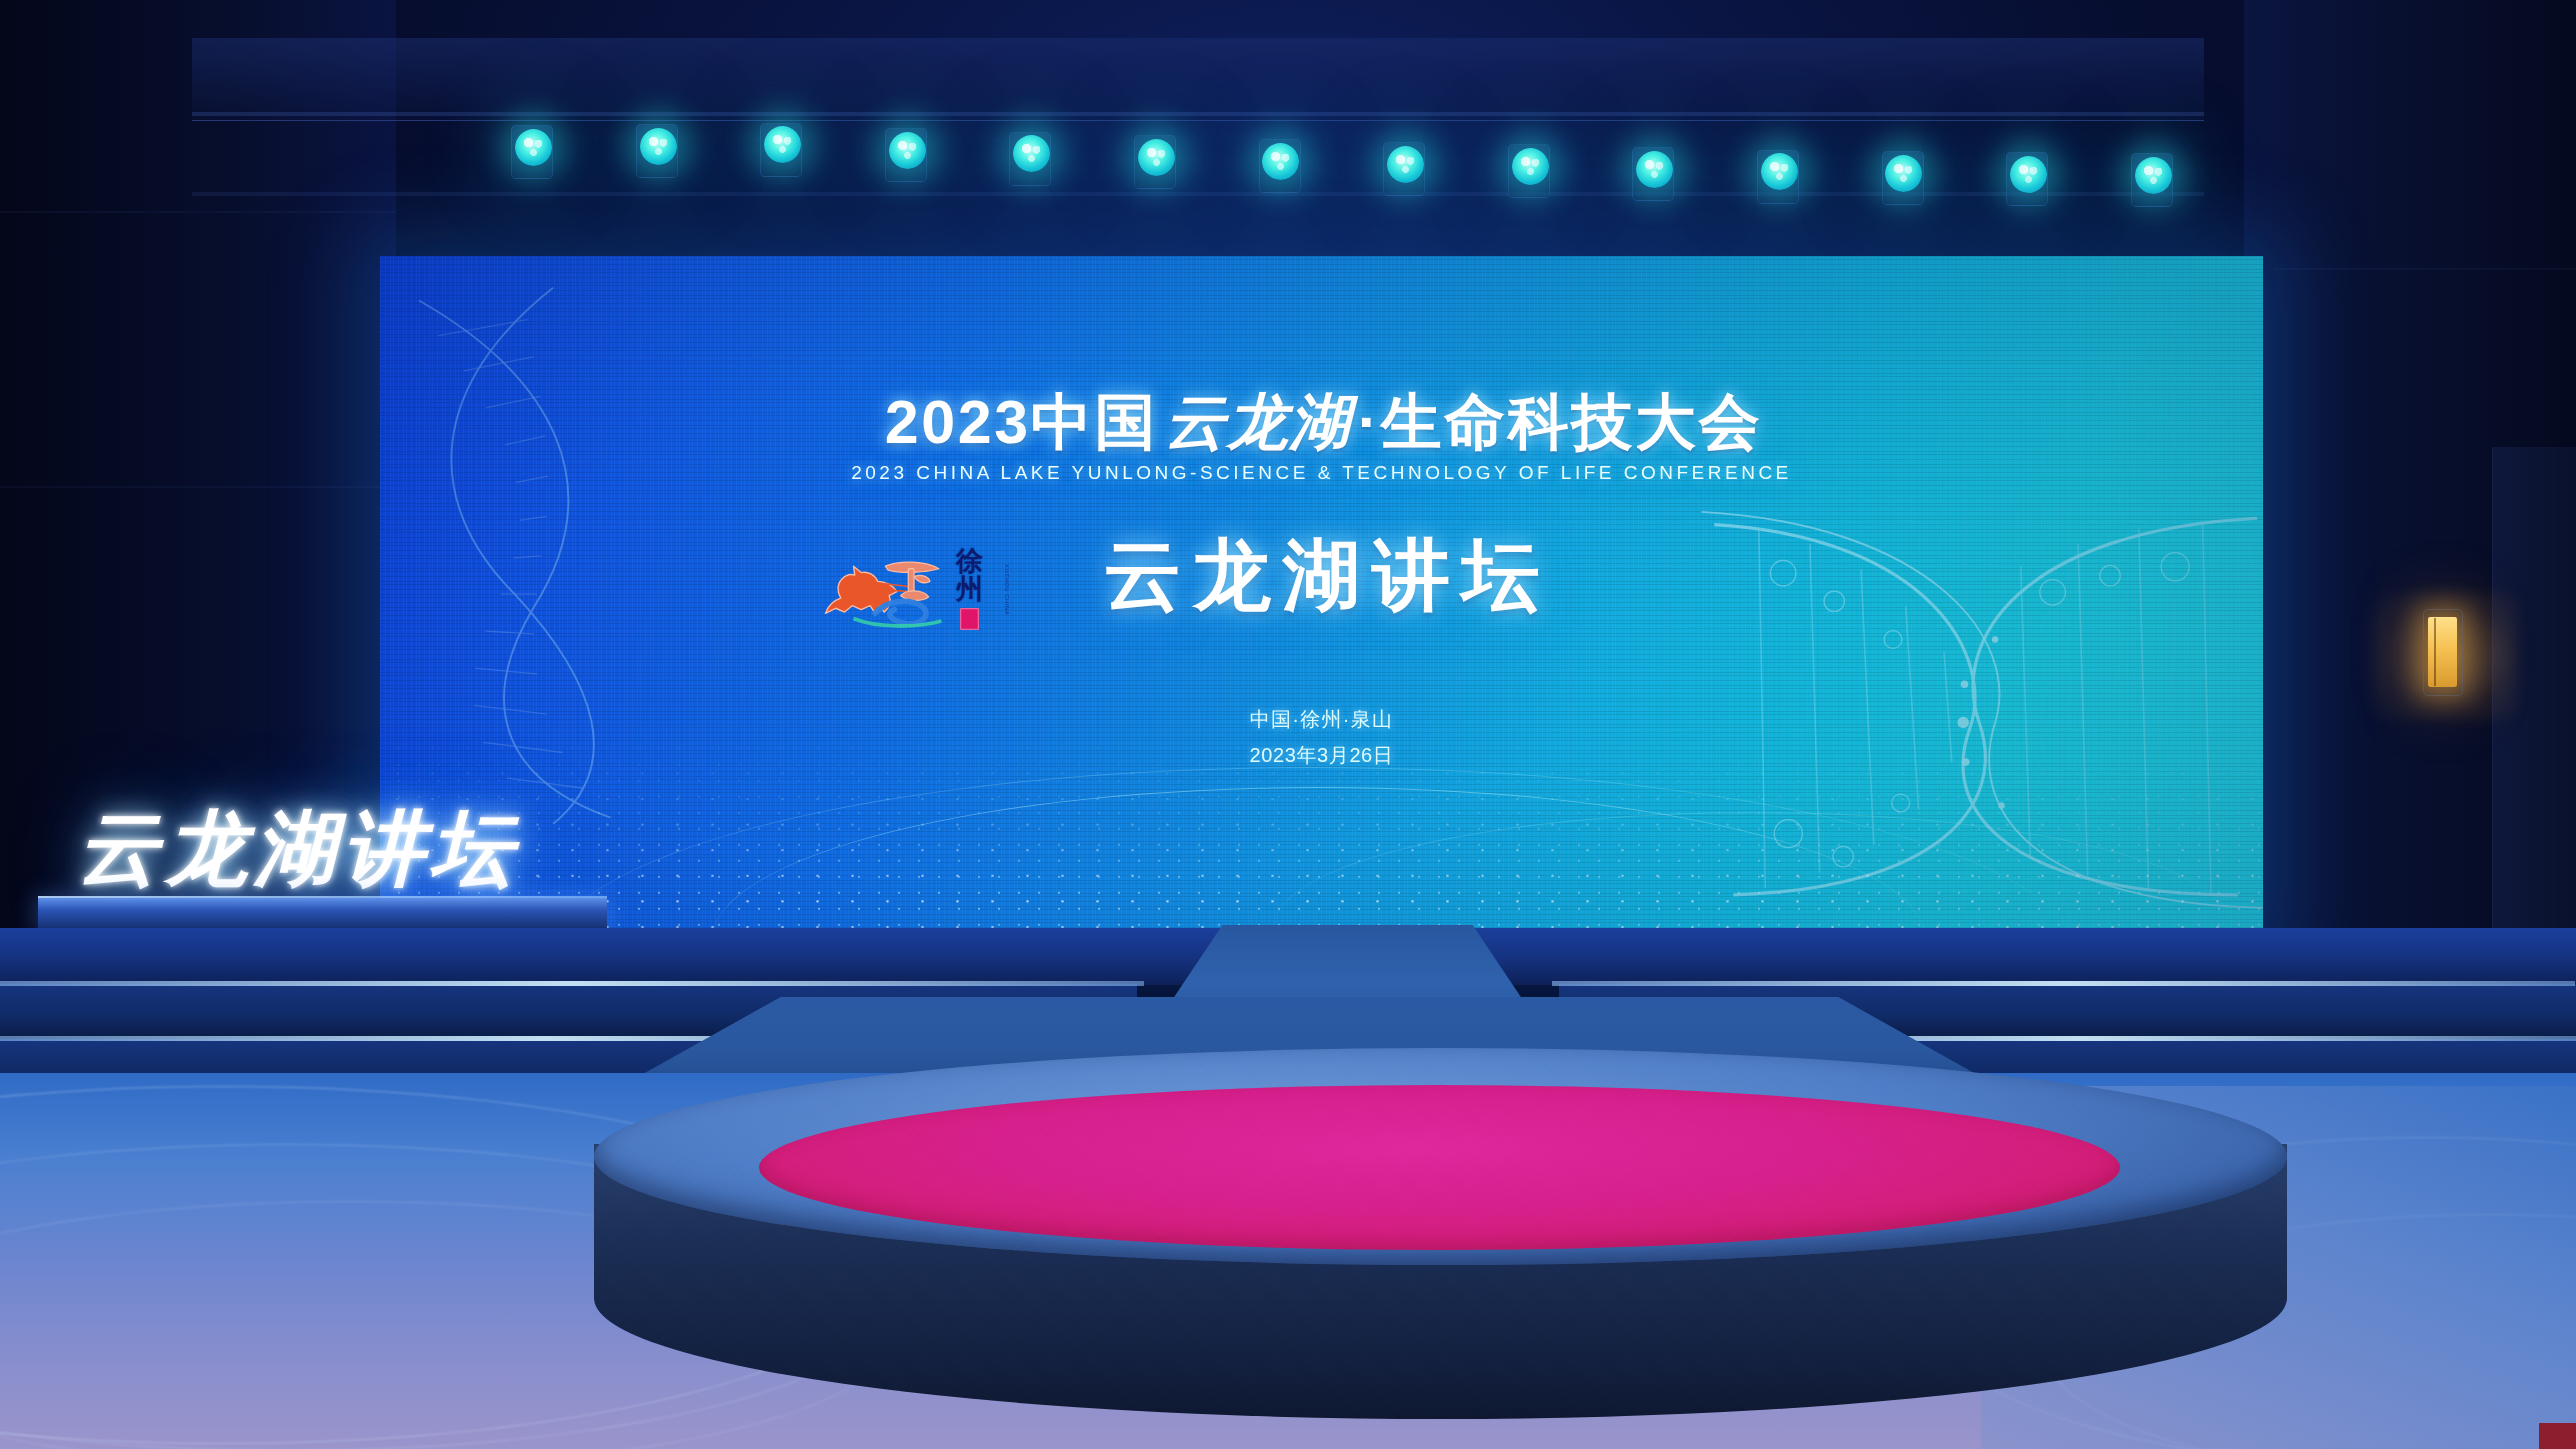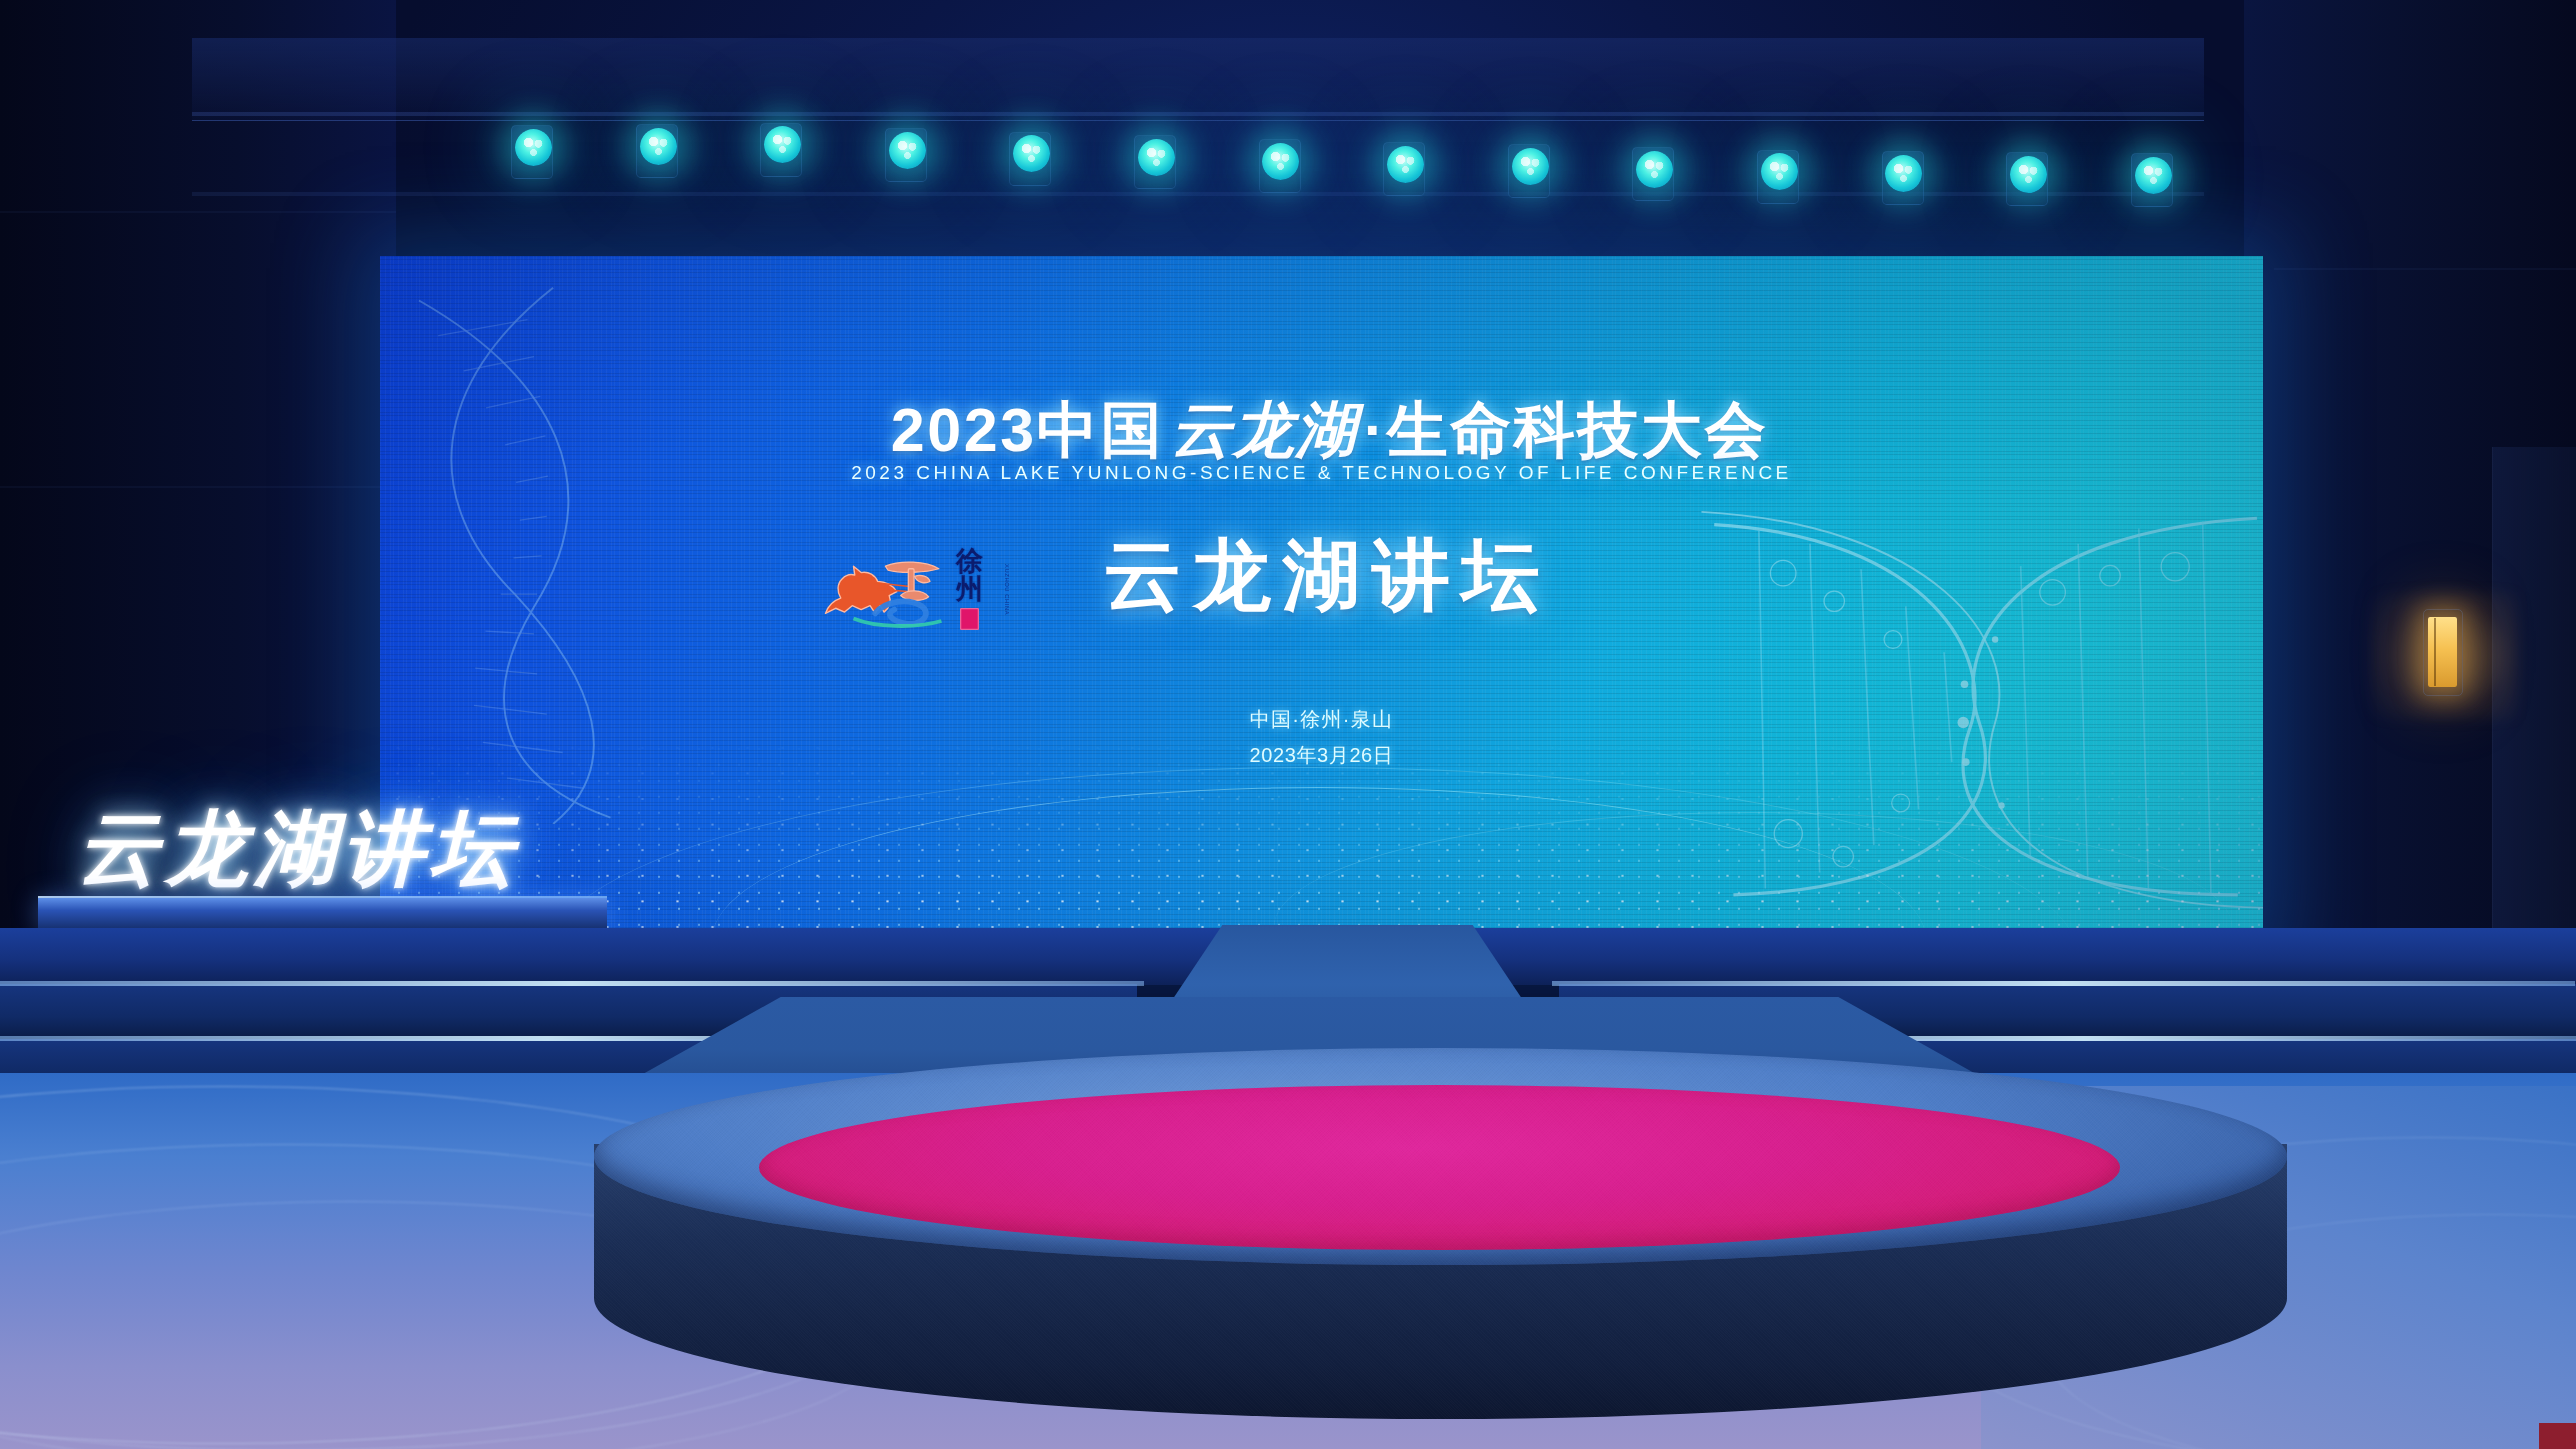--- a/index.html
+++ b/index.html
@@ -133,25 +133,24 @@
   }
   .logo-seal{
     position:absolute; left:3.8px; top:61px; width:19px; height:22px;
     background:#e0156a; border-radius:1.3px;
     box-shadow:inset 0 0 0 1.3px rgba(255,255,255,.35);
   }
 
   
   .screen-text{ position:absolute; left:0; top:0; width:100%; text-align:center; }
   .title-main{
-    position:absolute; left:8px; top:126px; width:100%;
+    position:absolute; left:2px; top:126px; width:100%;
     font-size:61px; font-weight:700; color:#ffffff; letter-spacing:2.6px;
     text-shadow:0 0 14px rgba(150,225,255,.85), 0 0 29px rgba(80,190,255,.55), 0 1.9px 3.8px rgba(0,40,110,.5);
     white-space:nowrap;
-    margin-top:8px;
   }
   .title-main .calli{
     font-family:"Liberation Serif", serif;
     font-style:italic; font-weight:700; letter-spacing:1.3px;
     padding:0 6.4px;
   }
   .title-sub{
     position:absolute; left:0; top:206px; width:100%;
     font-size:19px; font-weight:400; color:#eaffff; letter-spacing:3.5px;
     text-shadow:0 0 10.2px rgba(120,215,255,.9), 0 0 22px rgba(60,170,255,.5);

